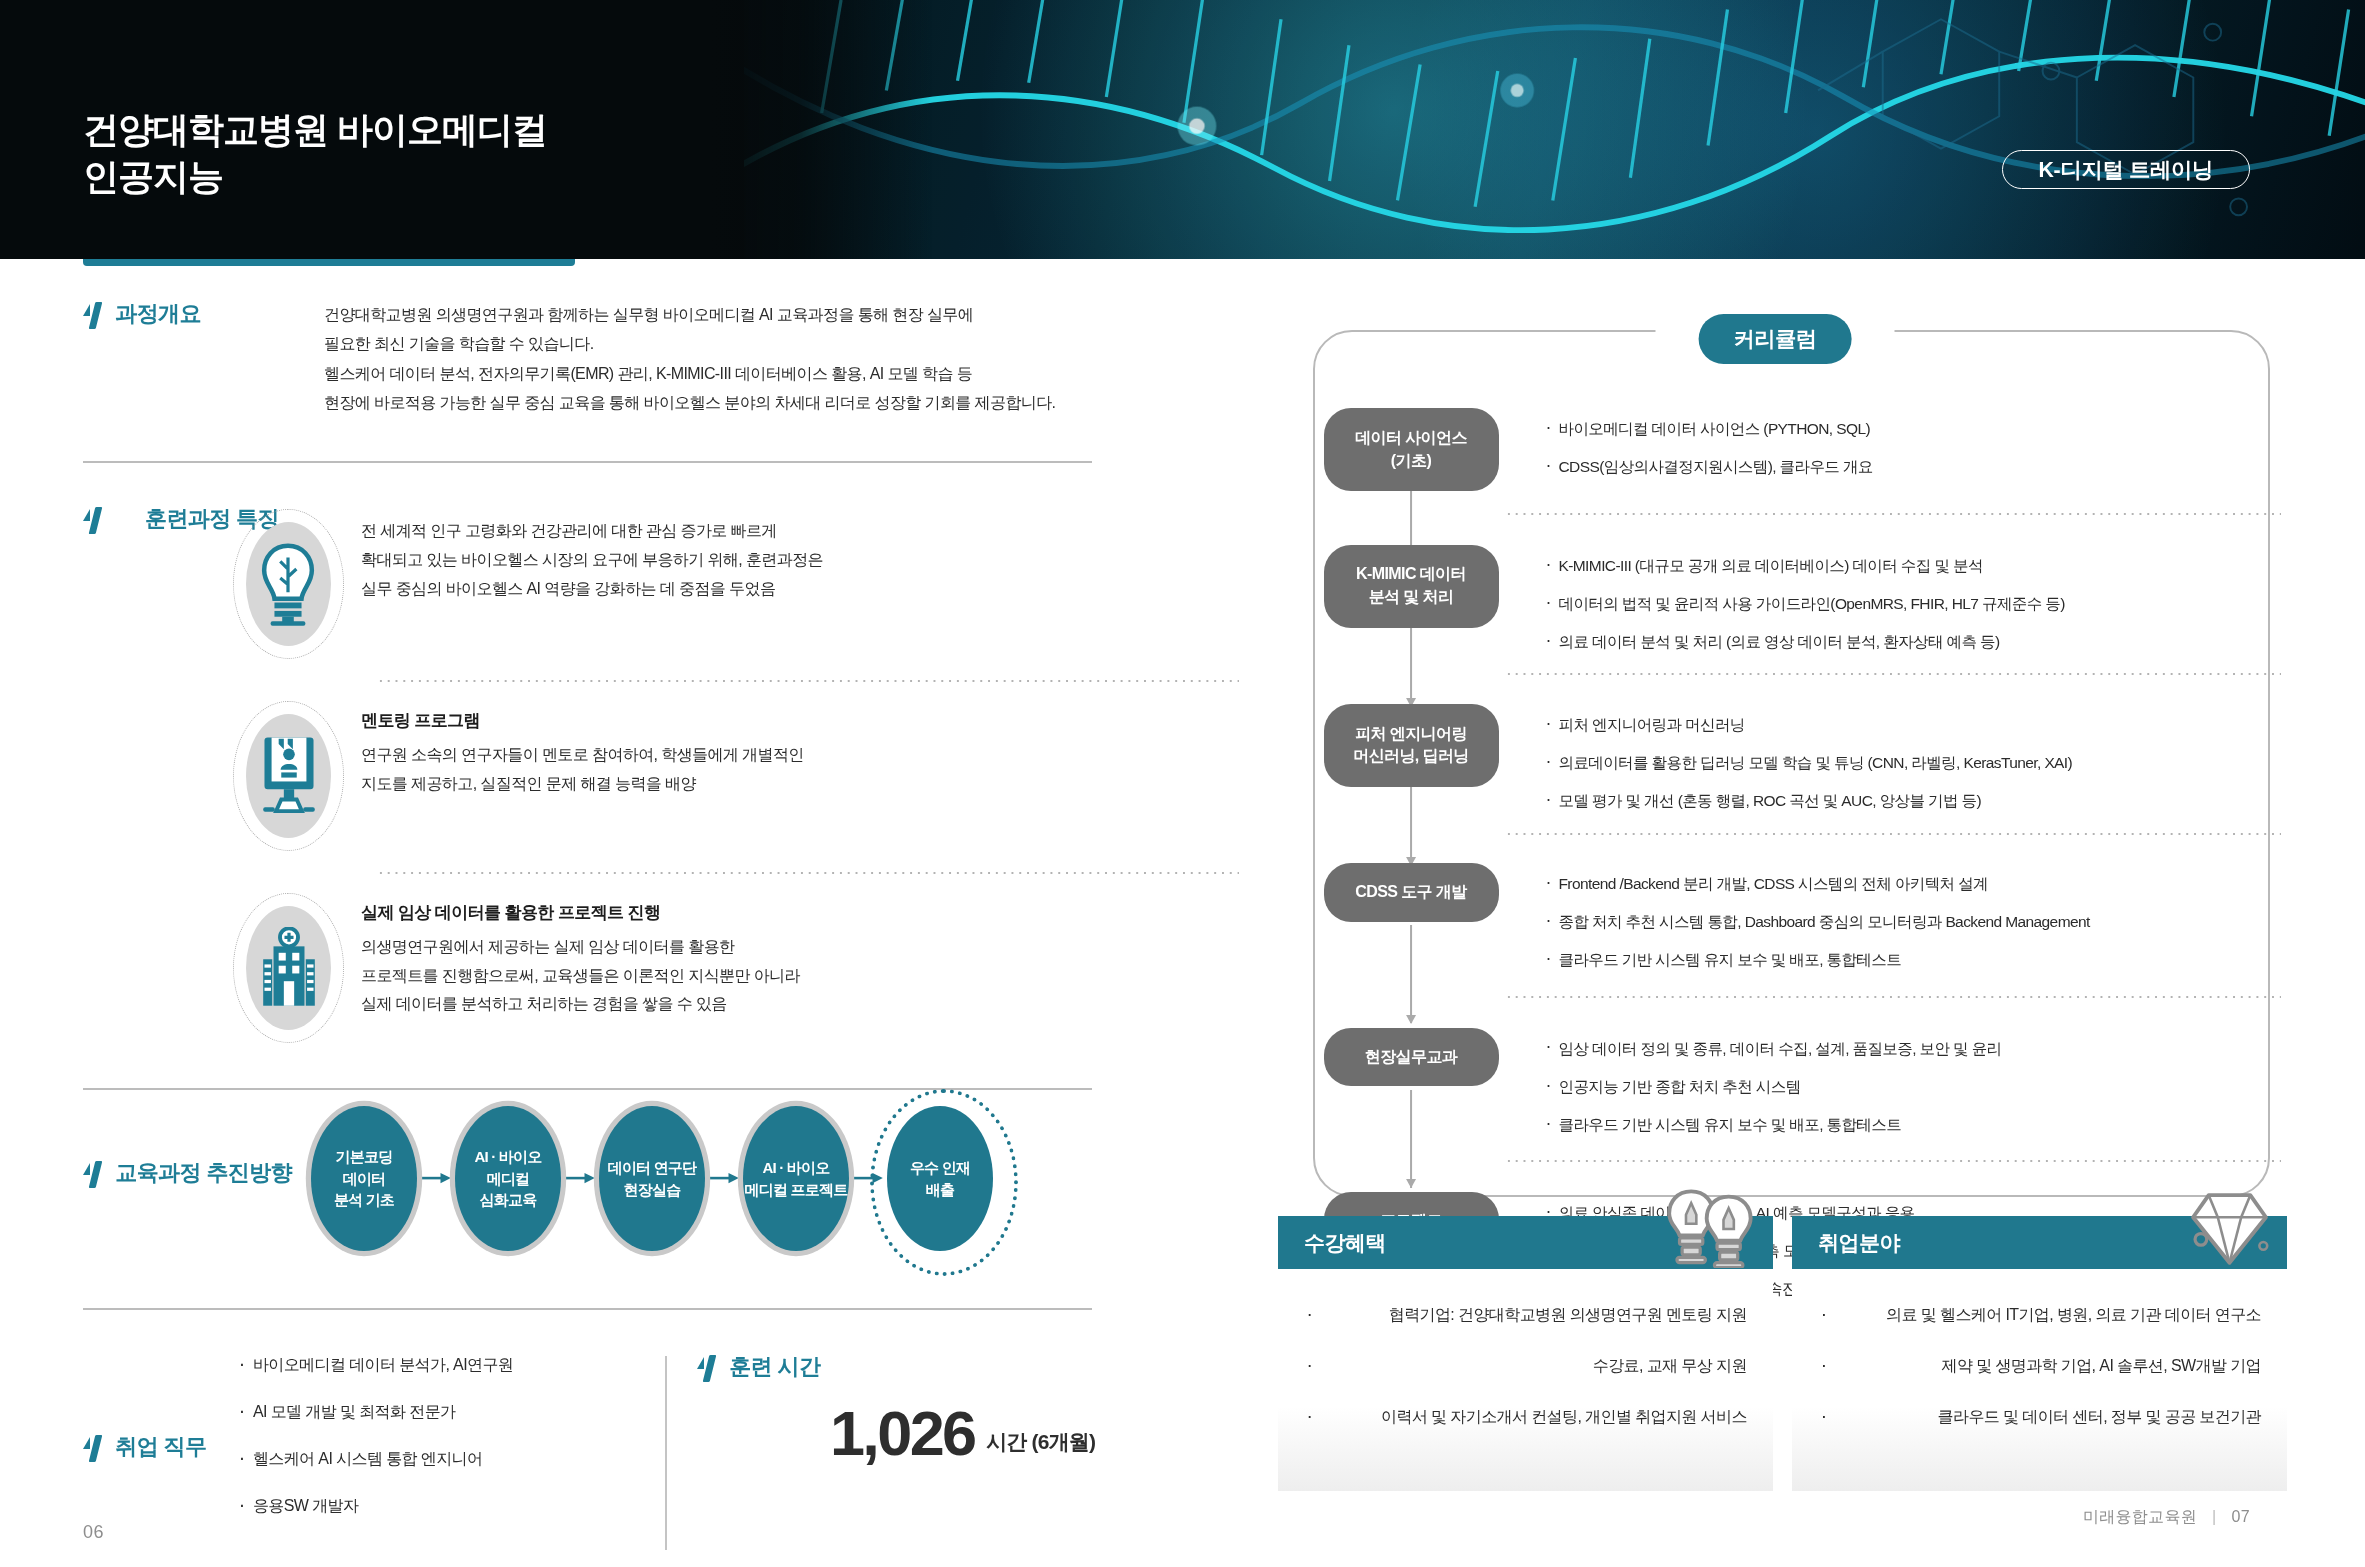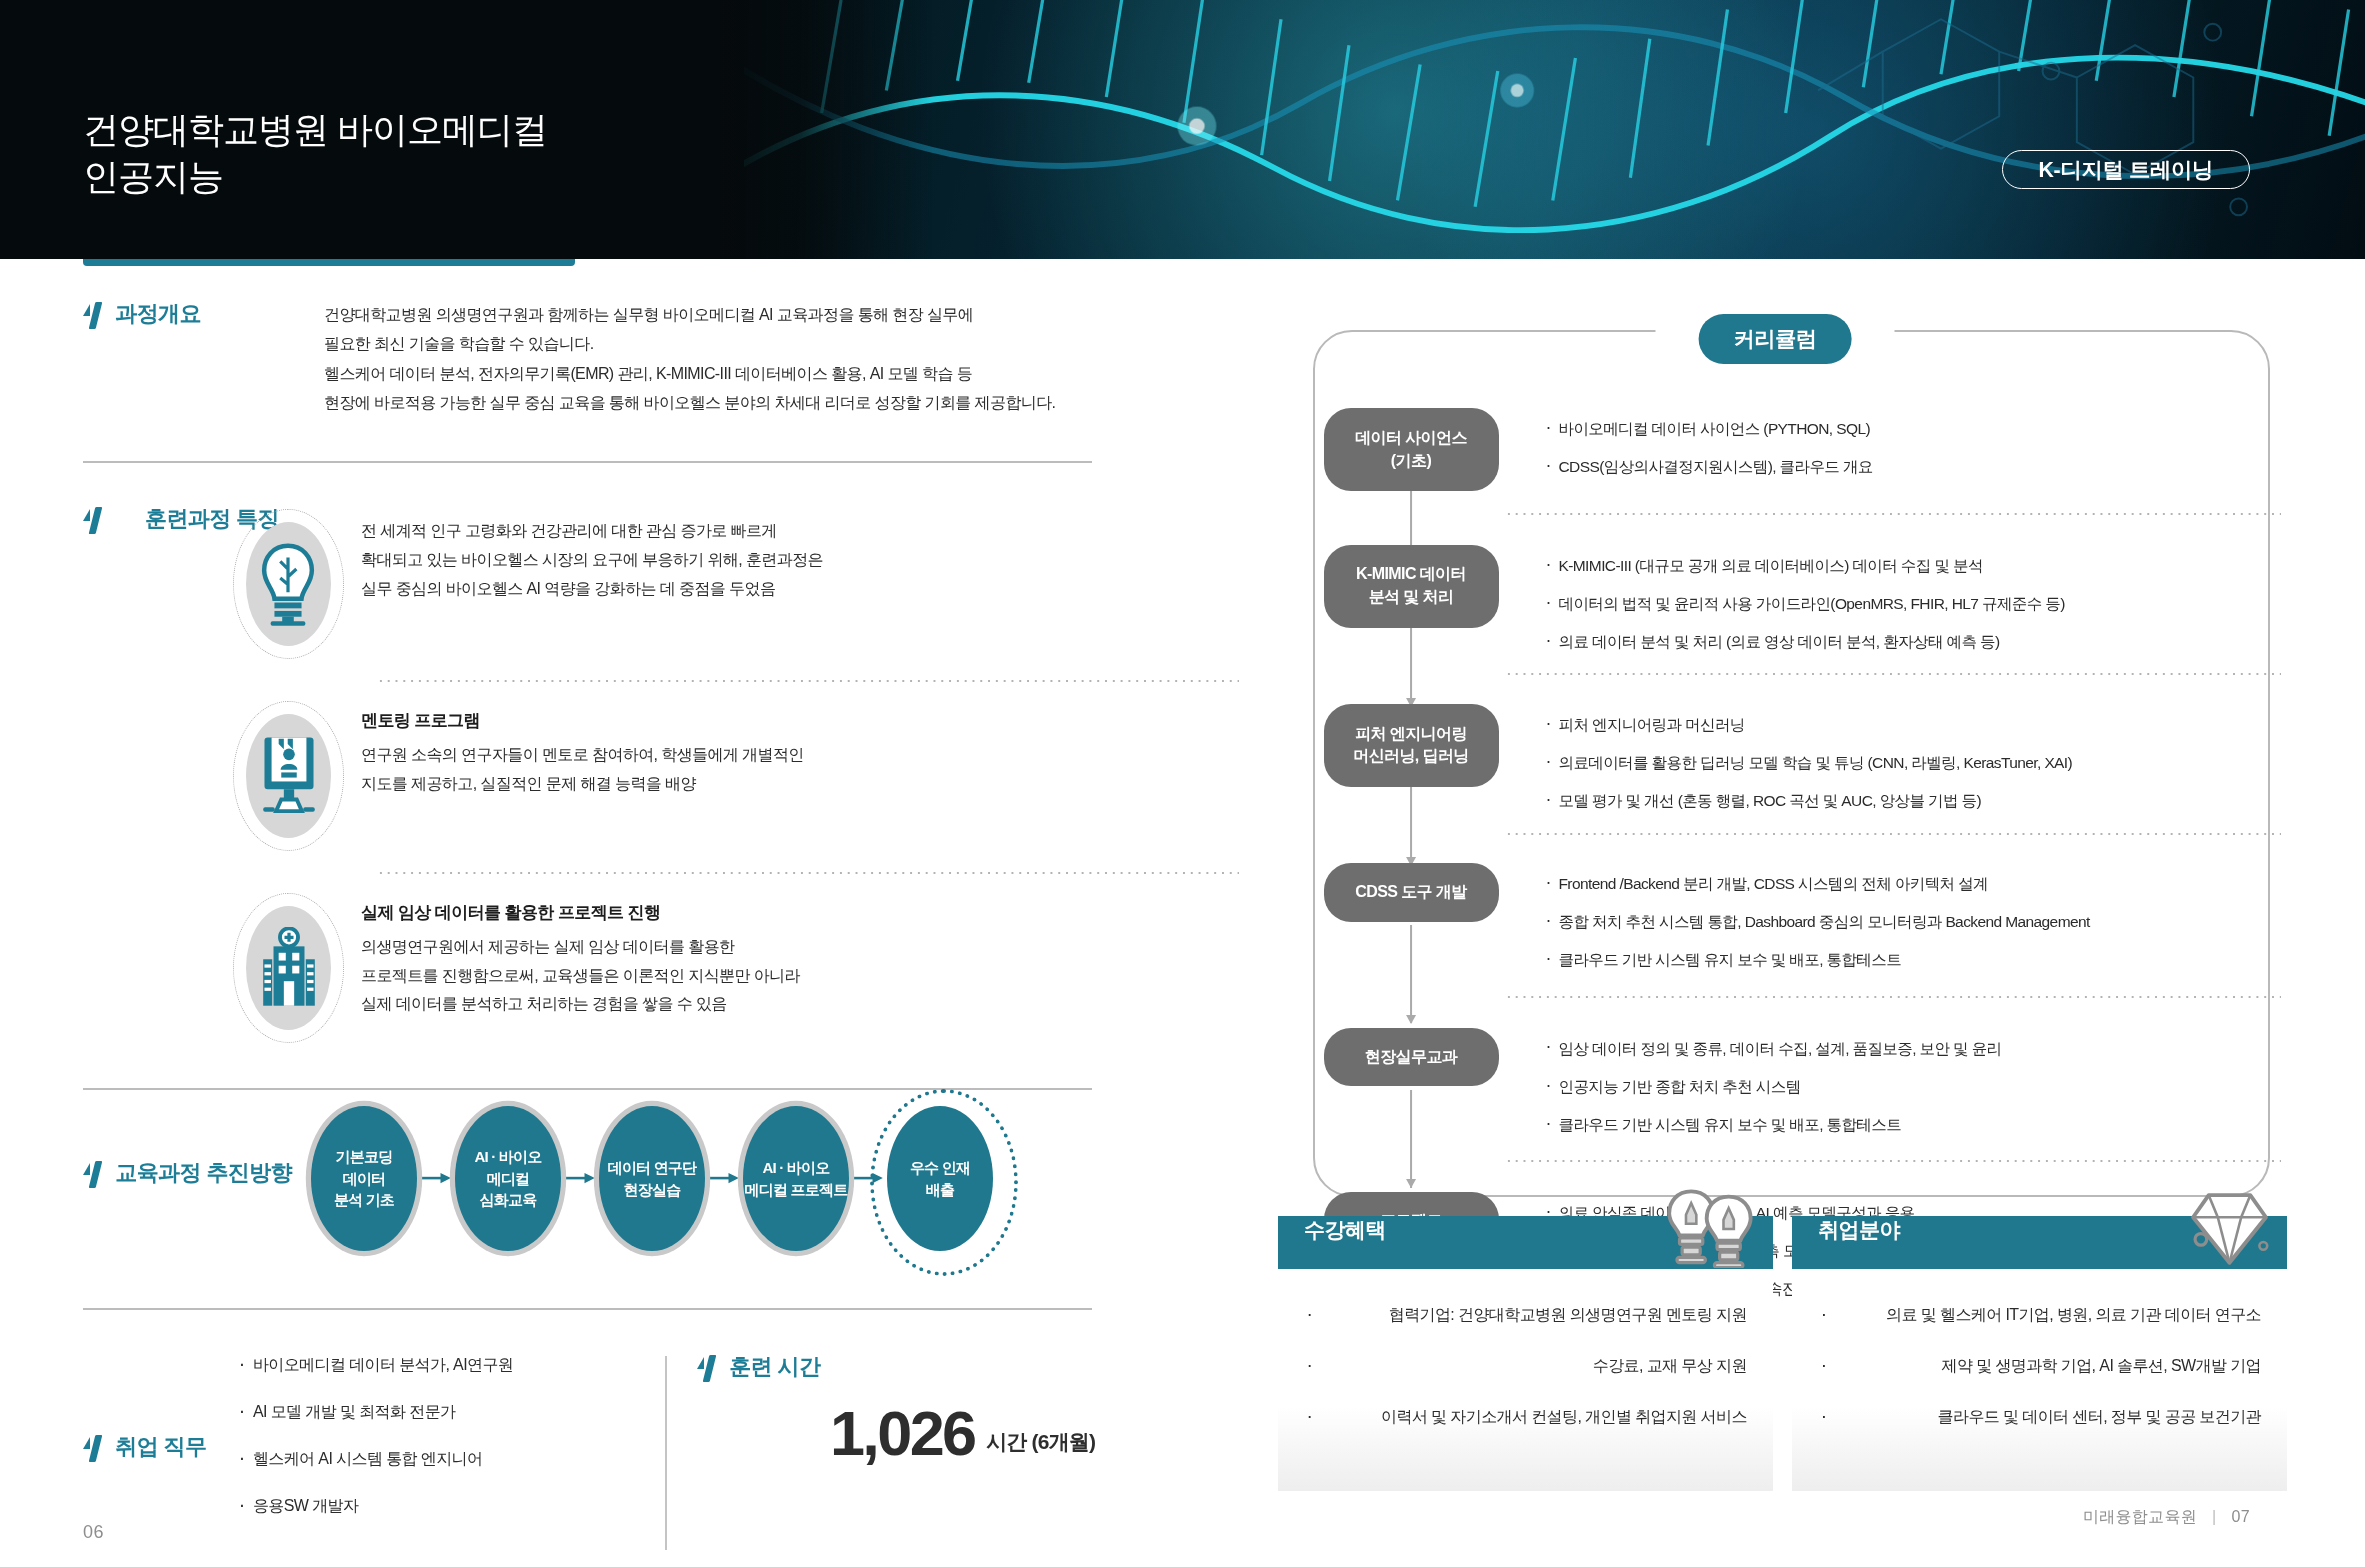--- a/index.html
+++ b/index.html
@@ -24,21 +24,21 @@
       linear-gradient(105deg,#04171f 0%, #072634 25%, #0a3346 50%, #06222f 75%, #030d13 100%);
     opacity:.97;
   }
   .header-dna svg { position:absolute; left:0; top:0; width:100%; height:100%; }
   .header-fade-l{
     position:absolute; left:712px; top:0; width:220px; height:259px;
     background:linear-gradient(90deg,#050a0c 0%, rgba(5,10,12,.85) 40%, rgba(5,10,12,0) 100%);
   }
   .title {
     position:absolute; left:83px; top:107px;
-    color:#fff; font-size:36px; font-weight:normal; line-height:1.30; letter-spacing:-1px;
+    color:#fff; font-size:36px; font-weight:bold; line-height:1.30; letter-spacing:-1px;
   }
   .title .l2 { display:block; }
   .title-underline {
     position:absolute; left:83px; top:259px; width:492px; height:7.1px;
     background:#1e7d96; border-radius:0 0 3.9px 3.9px;
   }
   .kdt-badge {
     position:absolute; right:116px; top:150px;
     padding:4px 36px; border:1.9px solid #ffffff; border-radius:39px;
     color:#fff; font-size:21.3px; font-weight:bold; letter-spacing:-0.3px;
@@ -164,21 +164,21 @@
   .connector { position:absolute; left:50%; transform:translateX(-50%); width:1.9px; background:#aaa; }
   .connector .tip {
     position:absolute; left:50%; transform:translateX(-50%); bottom:-0.6px;
     width:0; height:0; border-left:5.8px solid transparent; border-right:5.8px solid transparent;
     border-top:9.7px solid #aaa;
   }
 
   .panels { position:absolute; left:94px; top:957px; width:1009px; display:flex; gap:19.4px; }
   .panel { width:495px; position:relative; }
   .panel-head {
-    height:53px; background:#20788e; color:#fff; display:flex; align-items:flex-start;
+    height:53px; background:#20788e; color:#fff; display:flex; align-items:center;
     padding-left:26px; font-size:21px; font-weight:bold; letter-spacing:-0.6px; position:relative;
   }
   .panel-ico { position:absolute; right:11.6px; top:-30px; }
   .panel-body { background:linear-gradient(180deg,#ffffff 0%, #ffffff 62%, #eeeeee 100%); padding:34px 26px 35px 26px; min-height:220px;text-align:right; }
   .panel-body p {
     font-size:16px; color:#2b2b2b; letter-spacing:-0.6px; line-height:1.5;
     margin-bottom:27px; position:relative; padding-left:17px;
   }
   .panel-body p::before { content:"·"; position:absolute; left:2.6px; top:-3.2px; font-size:19px; }
   .footer-r { position:absolute; right:116px; top:1248px; font-size:16px; color:#8d8d8d; letter-spacing:0.3px; }

